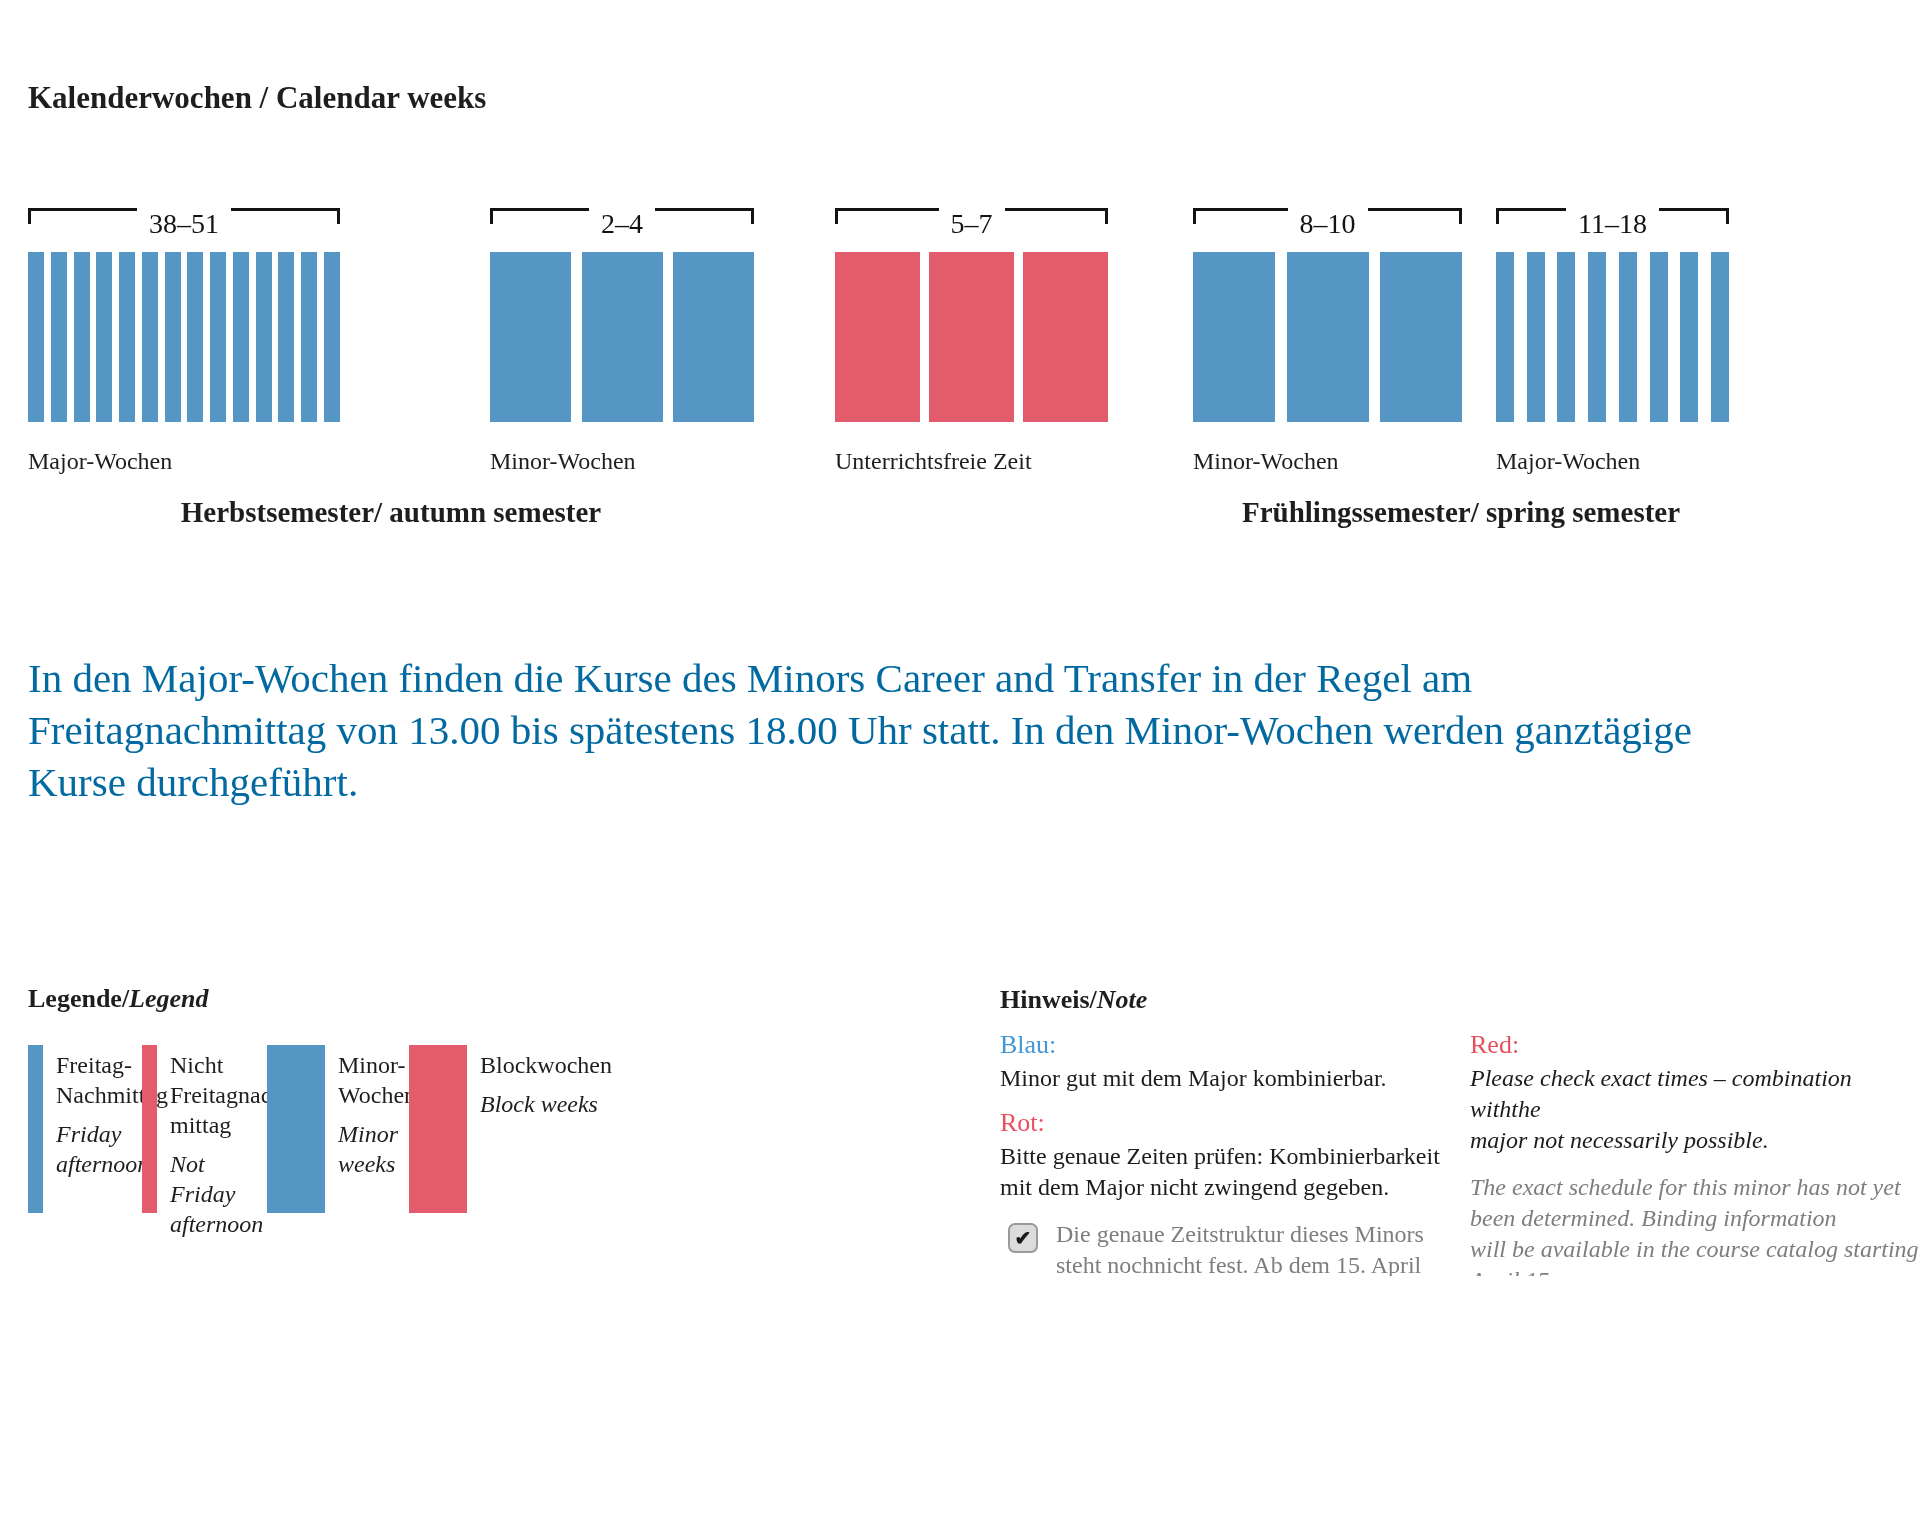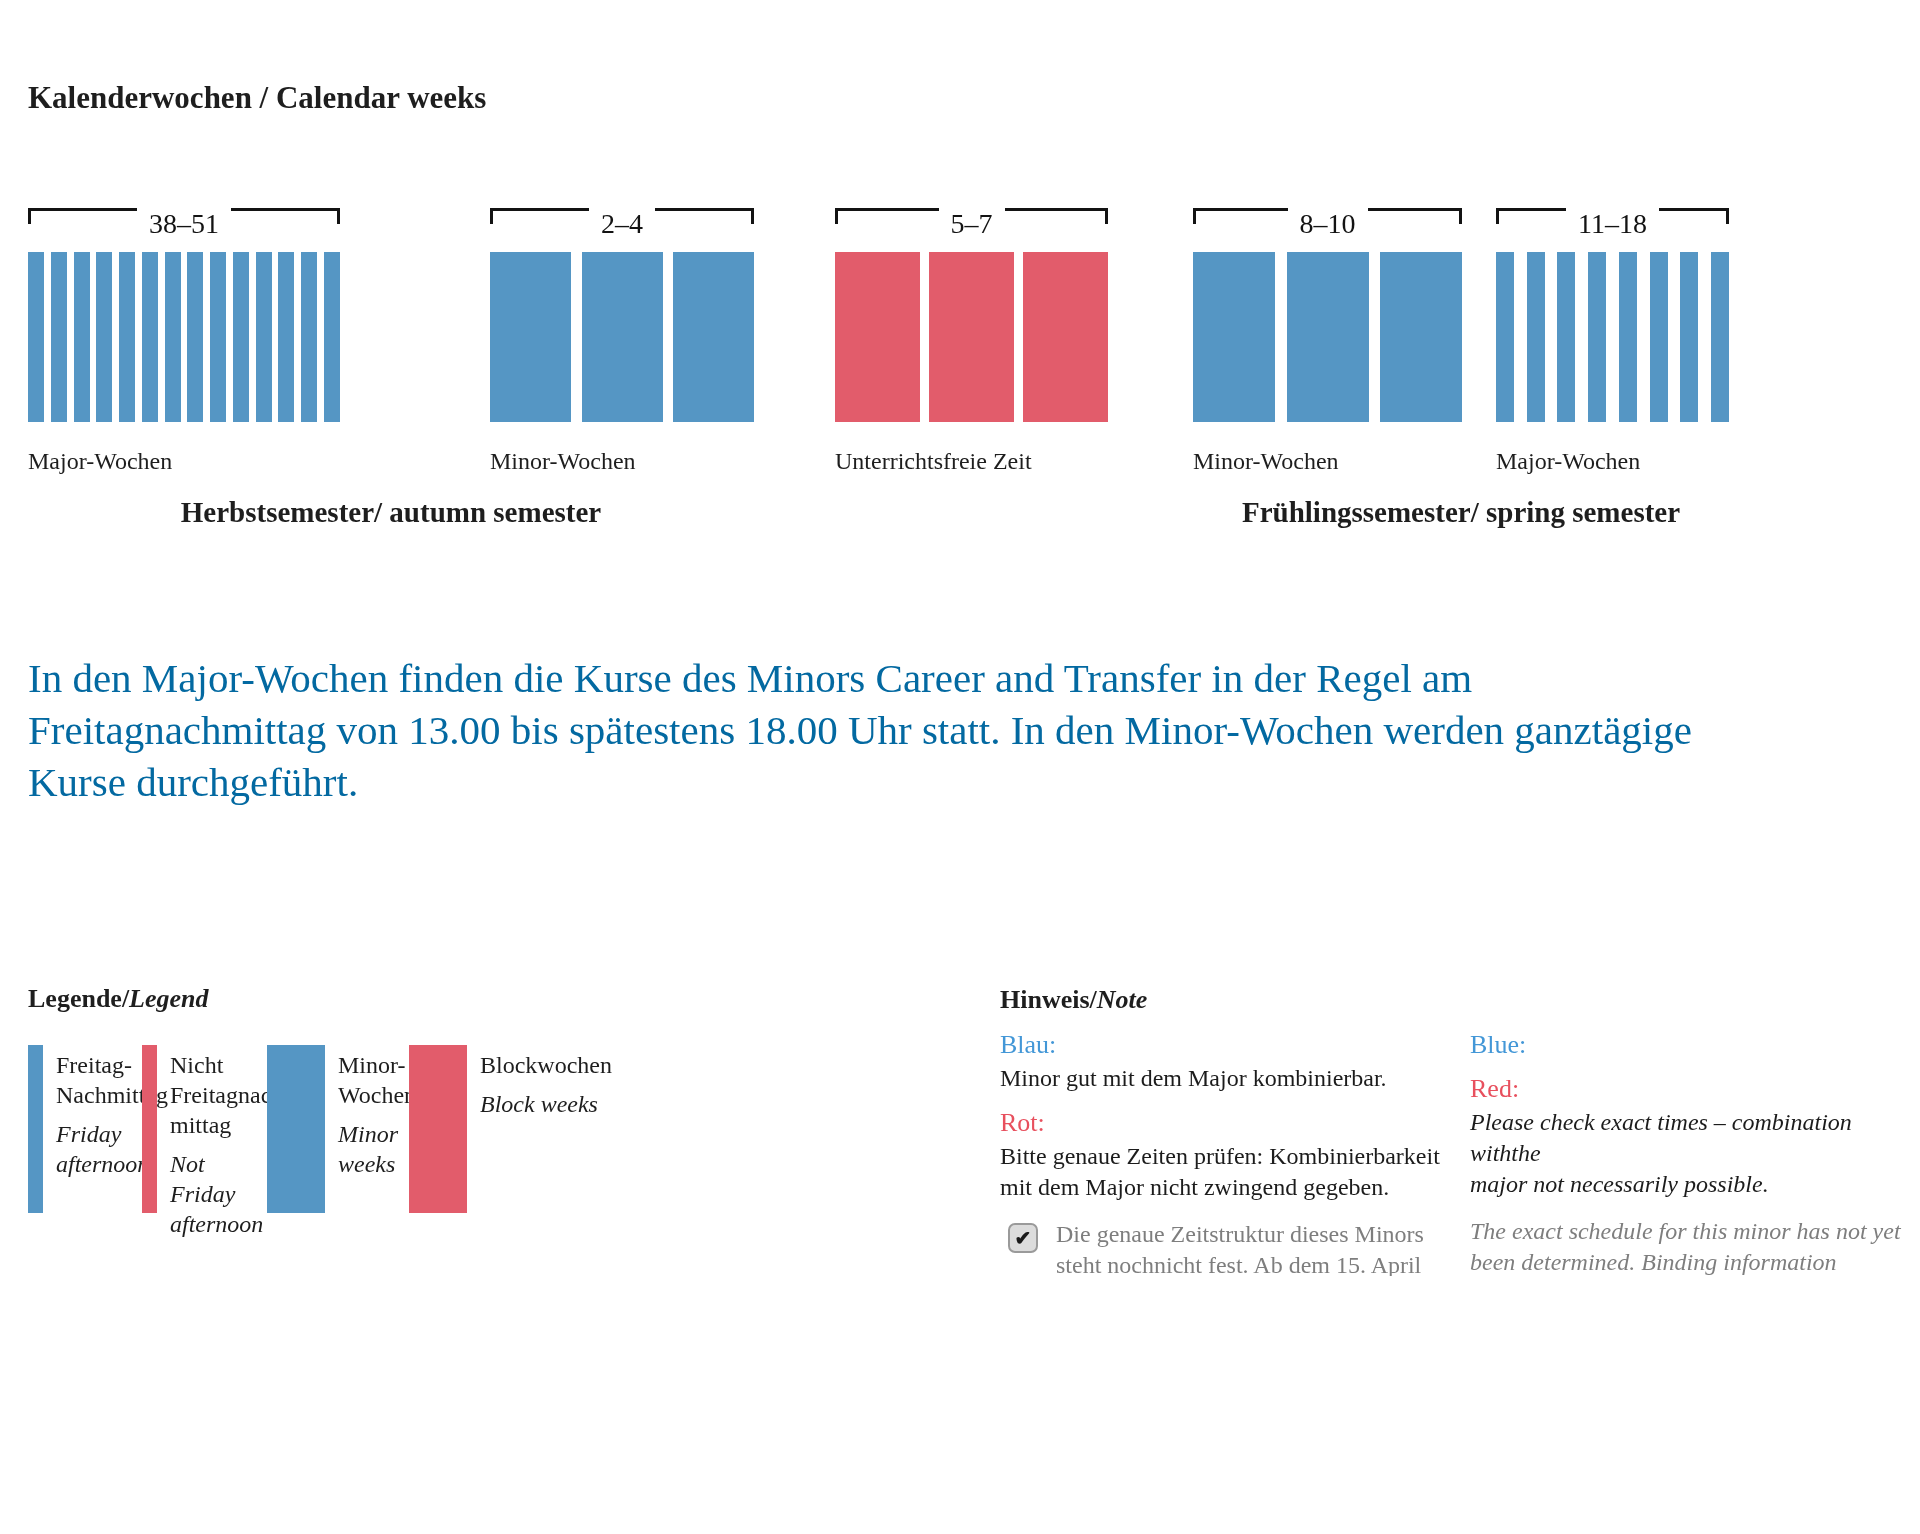--- a/index.html
+++ b/index.html
@@ -214,21 +214,20 @@
         </div>
       <div class="note-para gray" data-bind-lines="note.de.gray_lines">Die genaue Zeitstruktur dieses Minors
 steht nochnicht fest. Ab dem 15. April
 können die verbindlichen Angaben im
 Vorlesungsverzeichnis
 nachgeschaut werden.</div>
     </div>
   </div>
 
   <div class="note-col note-col-en">
-    <div class="note-label nl-blue" data-bind="note.en.blue_label" style="color: rgb(67, 151, 215);">Blue:</div>
     <div class="note-label nl-red" data-bind="note.en.red_label" style="color: rgb(232, 80, 94);">Red:</div>
     <div class="note-para it" data-bind-lines="note.en.red_lines">Please check exact times – combination withthe
 major not necessarily possible.</div>
     <div class="note-para it gray gmt" data-bind-lines="note.en.gray_lines">The exact schedule for this minor has not yet
 been determined. Binding information
 will be available in the course catalog starting
 April 15.</div>
   </div>
 
 </div>

